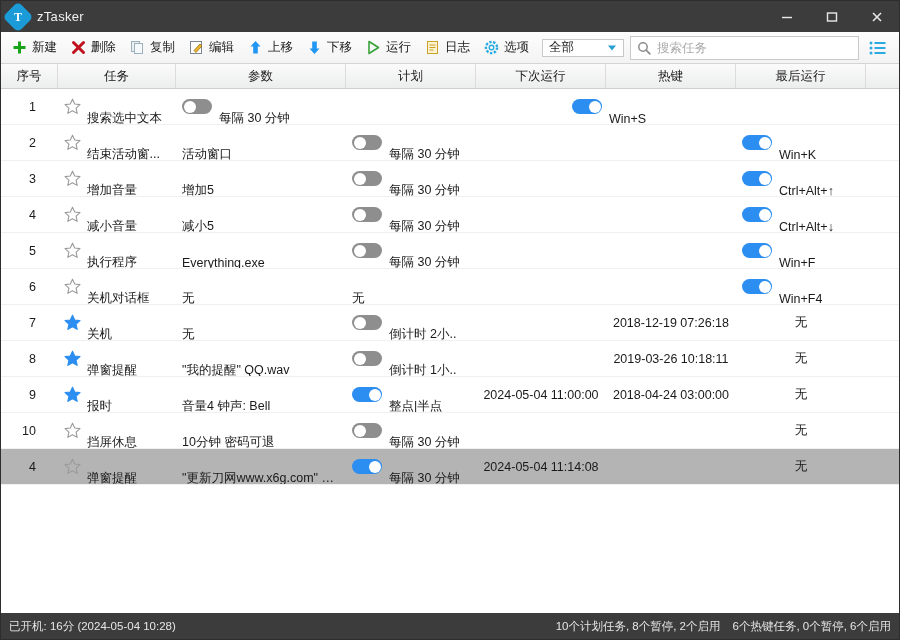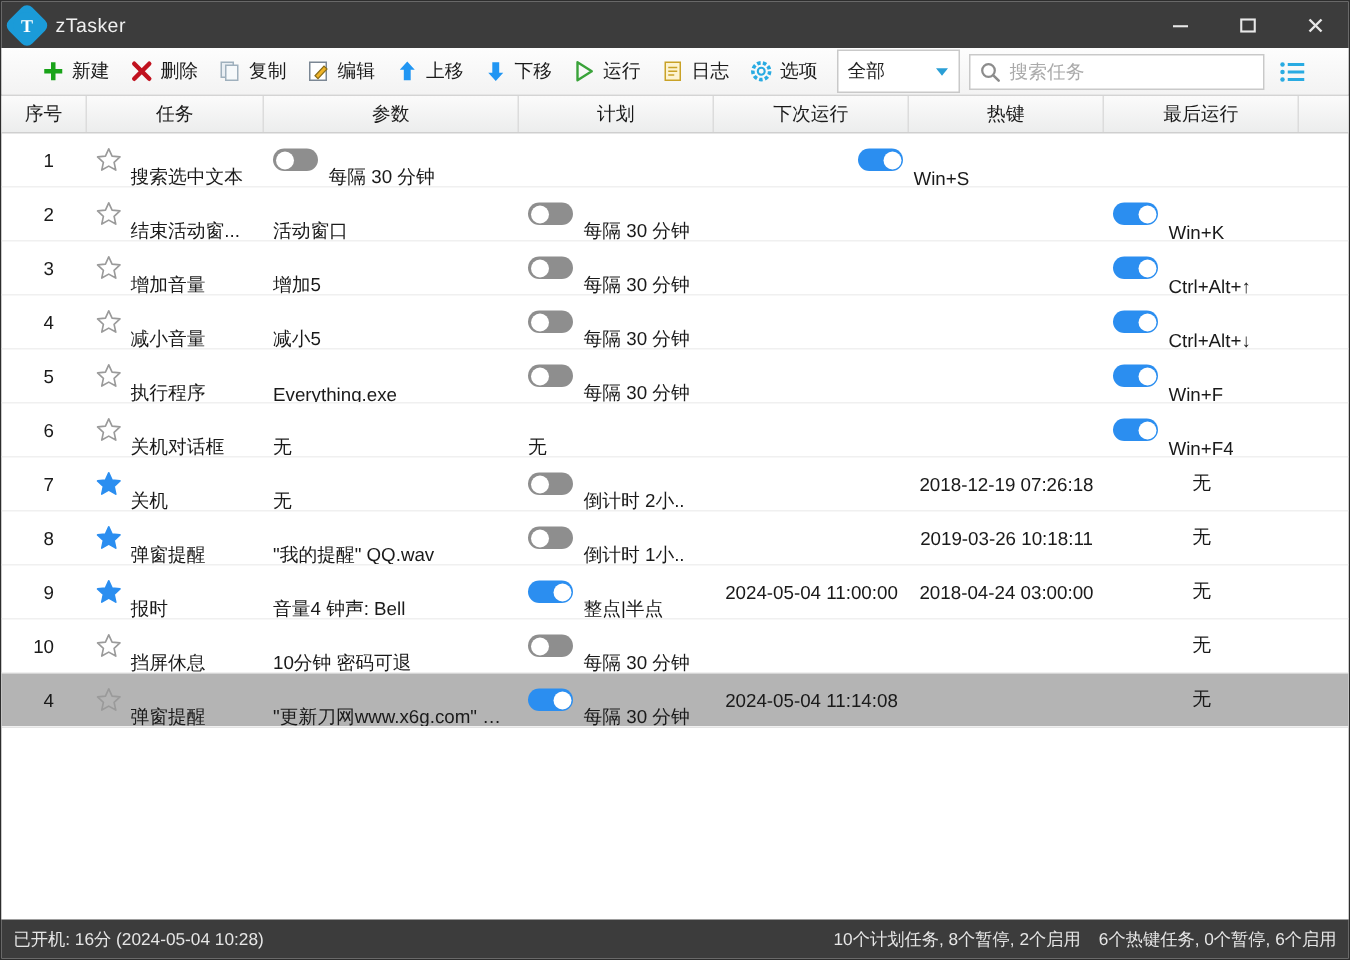--- a/index.html
+++ b/index.html
@@ -54,39 +54,39 @@
     color: #e8e8e8;
   }
   .win-btn svg { display: block; }
 
   
   .toolbar {
     height: 32px; flex: 0 0 32px;
     background: linear-gradient(to bottom, #fdfdfd, #f3f3f3);
     border-bottom: 1px solid #d4d4d4;
     display: flex; align-items: center;
-    padding: 0 20px;
+    padding: 0 4px;
     user-select: none;
   }
   .tb-item {
     display: flex; align-items: center;
     height: 26px; padding: 0 7px;
     font-size: 12.5px; color: #1a1a1a;
     gap: 5px; white-space: nowrap;
   }
   .tb-item .ic {
     width: 15px; height: 15px;
     display: inline-flex; align-items: center; justify-content: center;
     flex: 0 0 15px;
   }
   .tb-item .ic svg { display: block; }
 
   .filter-select {
     margin-left: 6px;
-    width: 82px; height: 29px;
+    width: 82px; height: 18px;
     border: 1px solid #c9c9c9;
     background: #ffffff;
     display: flex; align-items: center;
     padding: 0 6px;
     font-size: 12.5px; color: #222;
     position: relative;
   }
   .filter-select .caret {
     position: absolute; right: 7px; top: 50%;
     transform: translateY(-50%);

